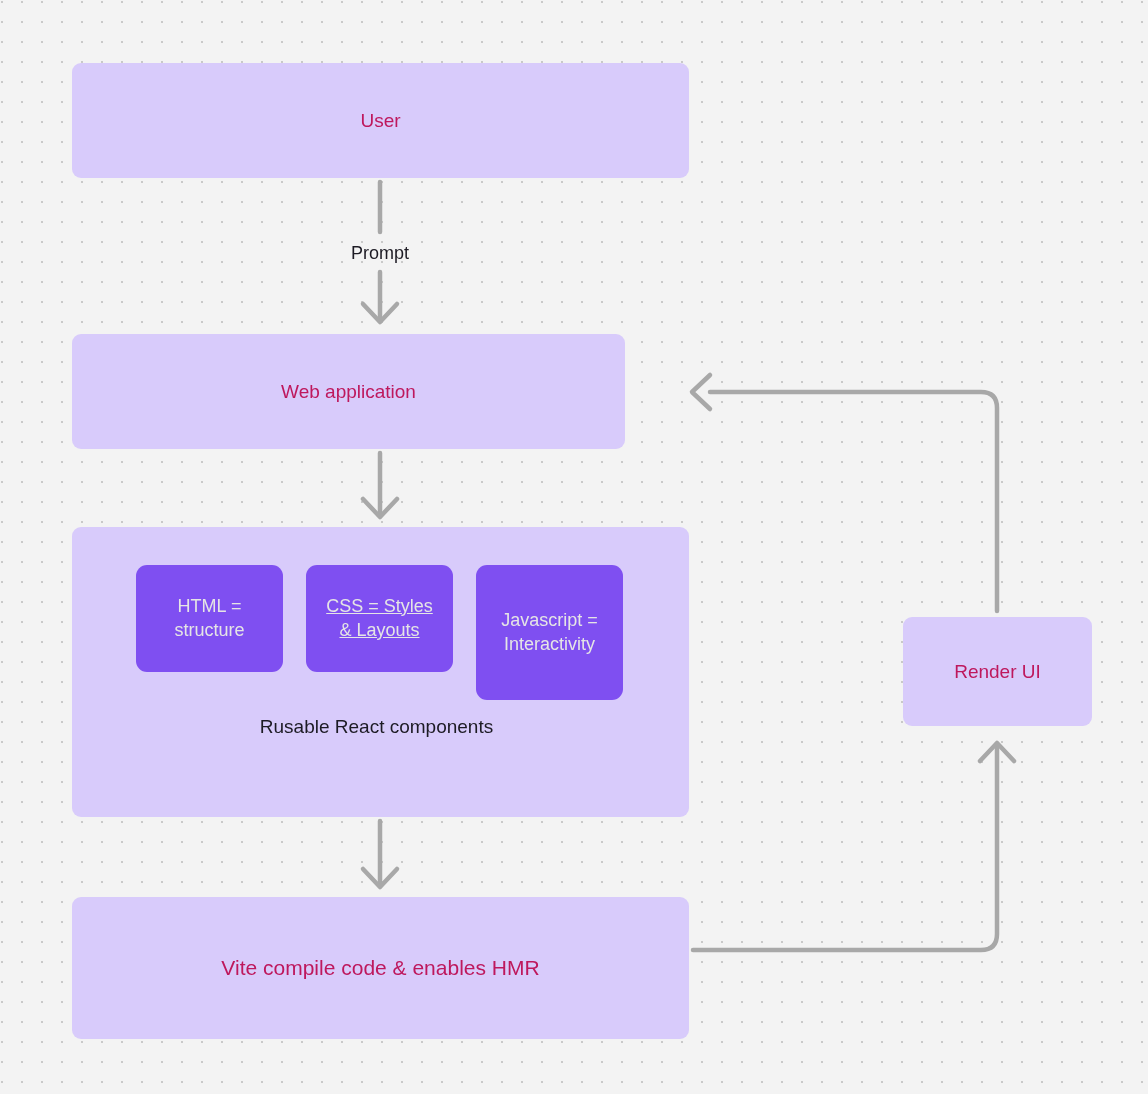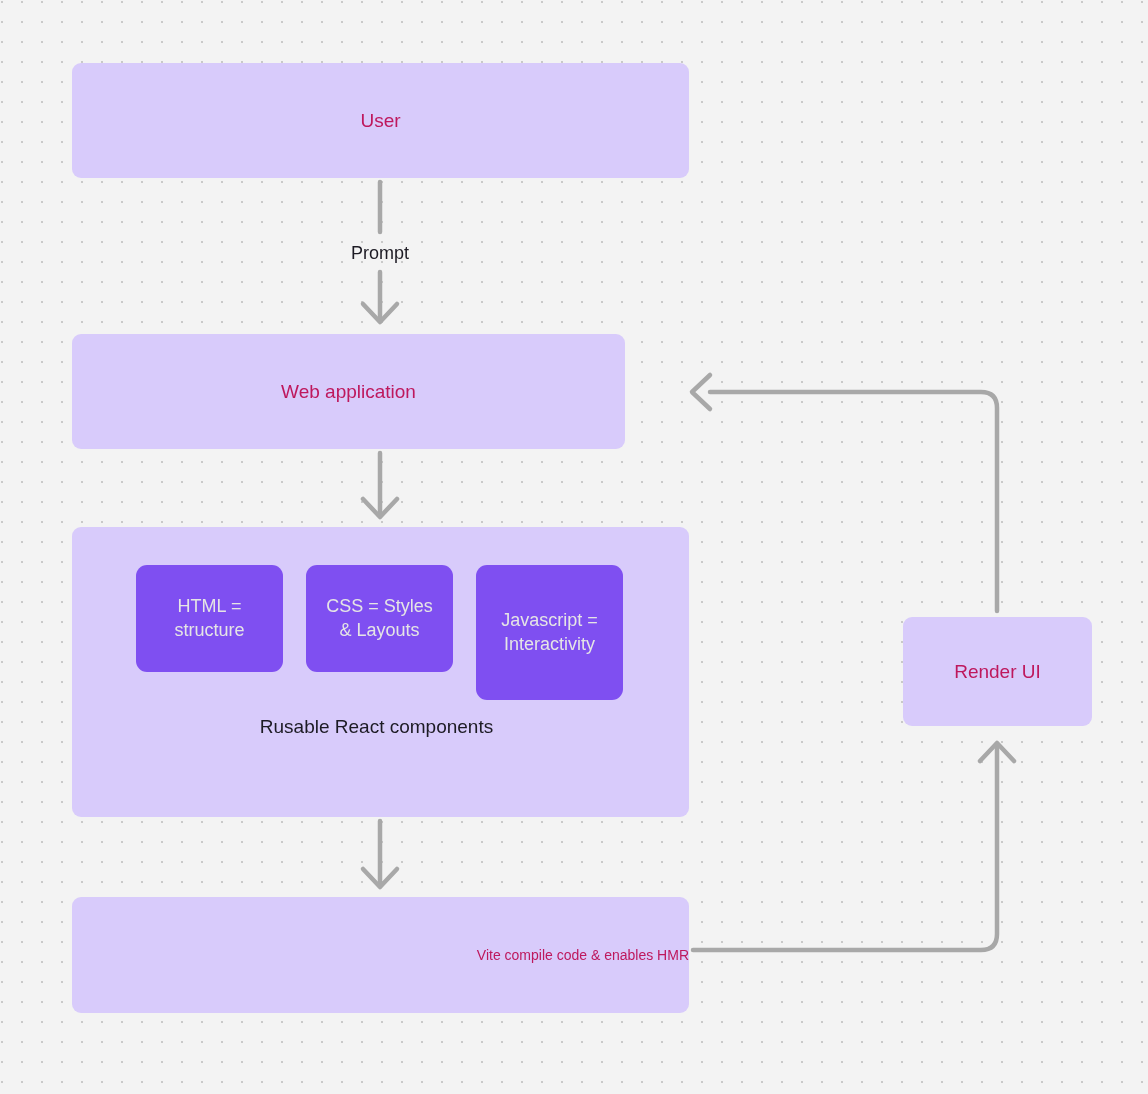--- a/index.html
+++ b/index.html
@@ -43,26 +43,26 @@
     color: #e5e5e5;
     border-radius: 11px;
     line-height: 1.32;
   }
 
   
   #node-user      { left: 72px;  top: 63px;  width: 617px; height: 115px; font-size: 19px; }
   #node-webapp    { left: 72px;  top: 334px; width: 553px; height: 115px; font-size: 19px; }
   #node-components{ left: 72px;  top: 527px; width: 617px; height: 290px;
                      display: block; border-radius: 9px; }
-  #node-vite      { left: 72px;  top: 897px; width: 617px; height: 116px; font-size: 14px; justify-content: flex-end; }
+  #node-vite      { left: 72px;  top: 897px; width: 617px; height: 142px; font-size: 21px; }
   #node-render    { left: 903px; top: 617px; width: 189px; height: 109px; font-size: 19px; }
 
   
   #sub-html { left: 136px; top: 565px; width: 147px; height: 107px; font-size: 18px; }
-  #sub-css  { left: 306px; top: 565px; width: 147px; height: 107px; font-size: 18px; }
+  #sub-css  { left: 306px; top: 565px; width: 147px; height: 107px; font-size: 18px; text-decoration: underline; }
   #sub-js   { left: 476px; top: 565px; width: 147px; height: 135px; font-size: 18px; }
 
   #components-caption {
     position: absolute;
     left: 68px;
     top: 716px;
     width: 617px;
     text-align: center;
     font-size: 19px;
     color: #1d1b24;

